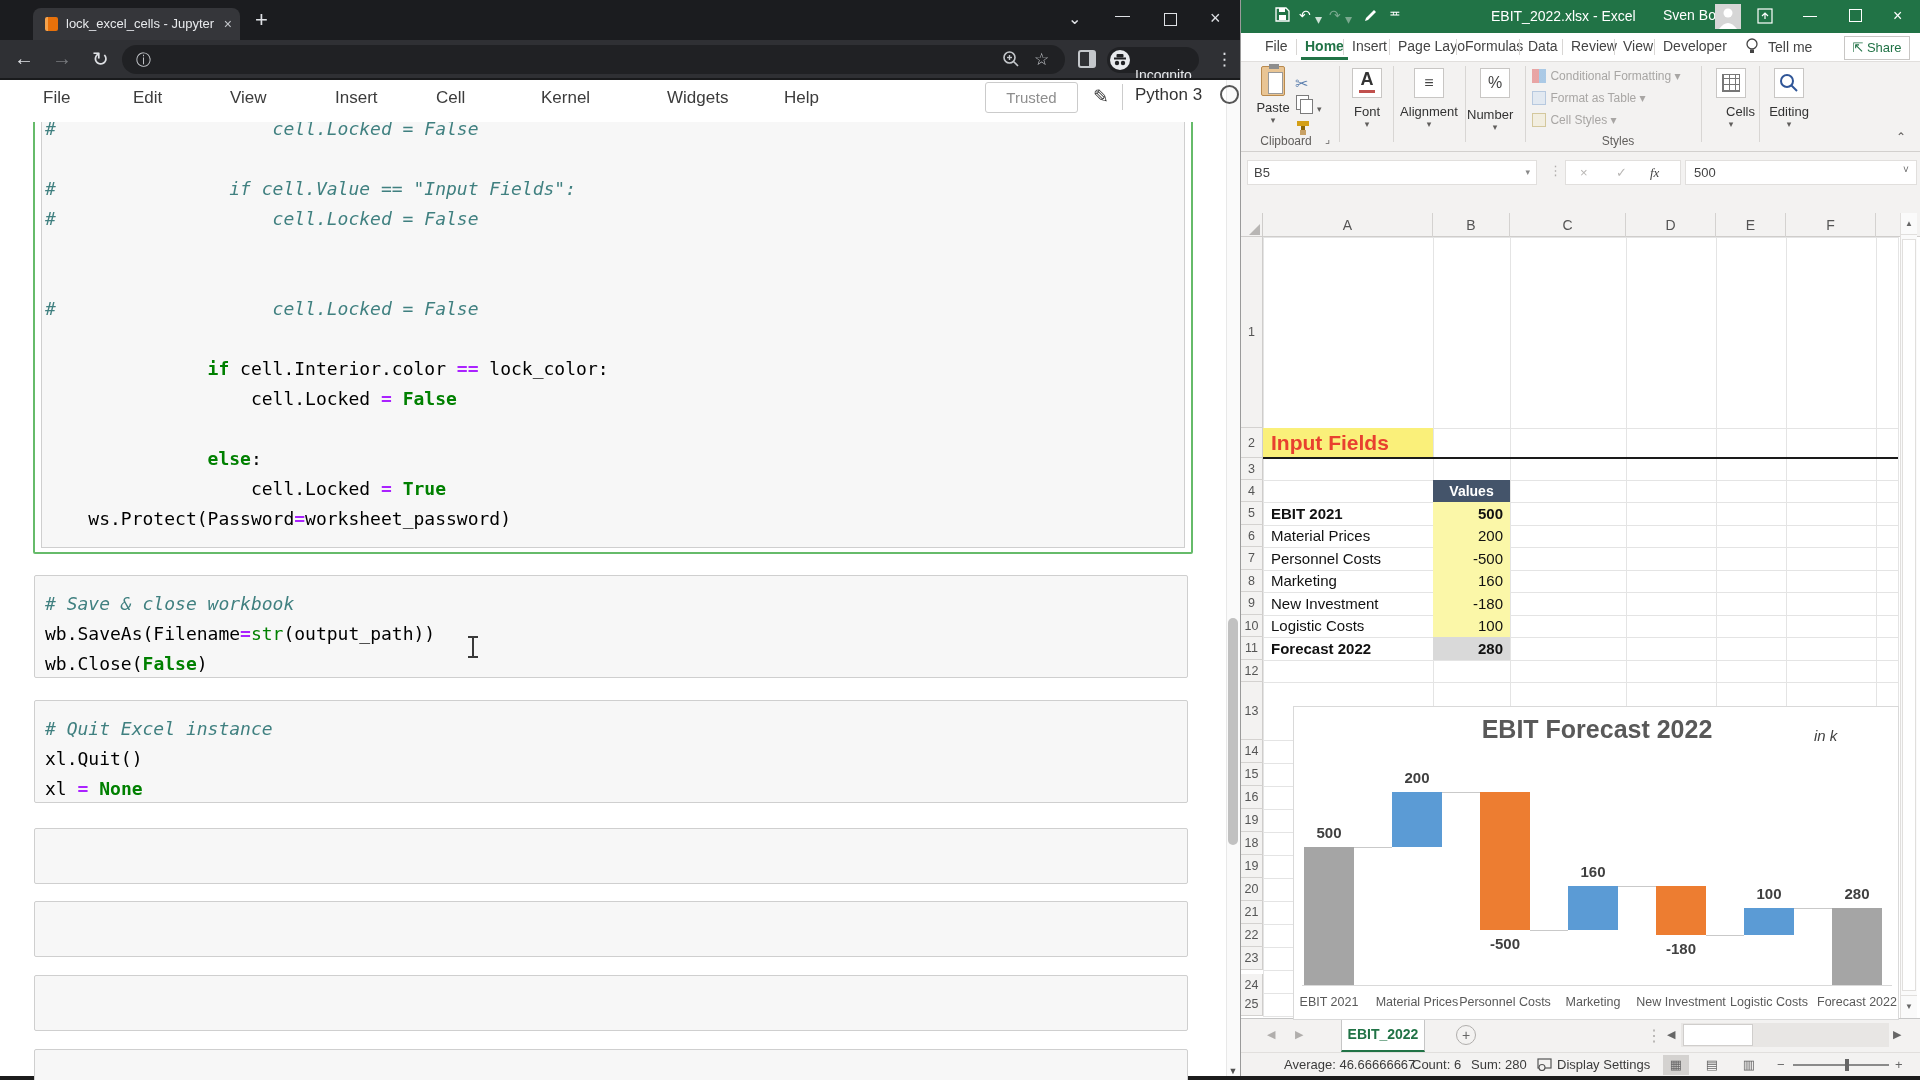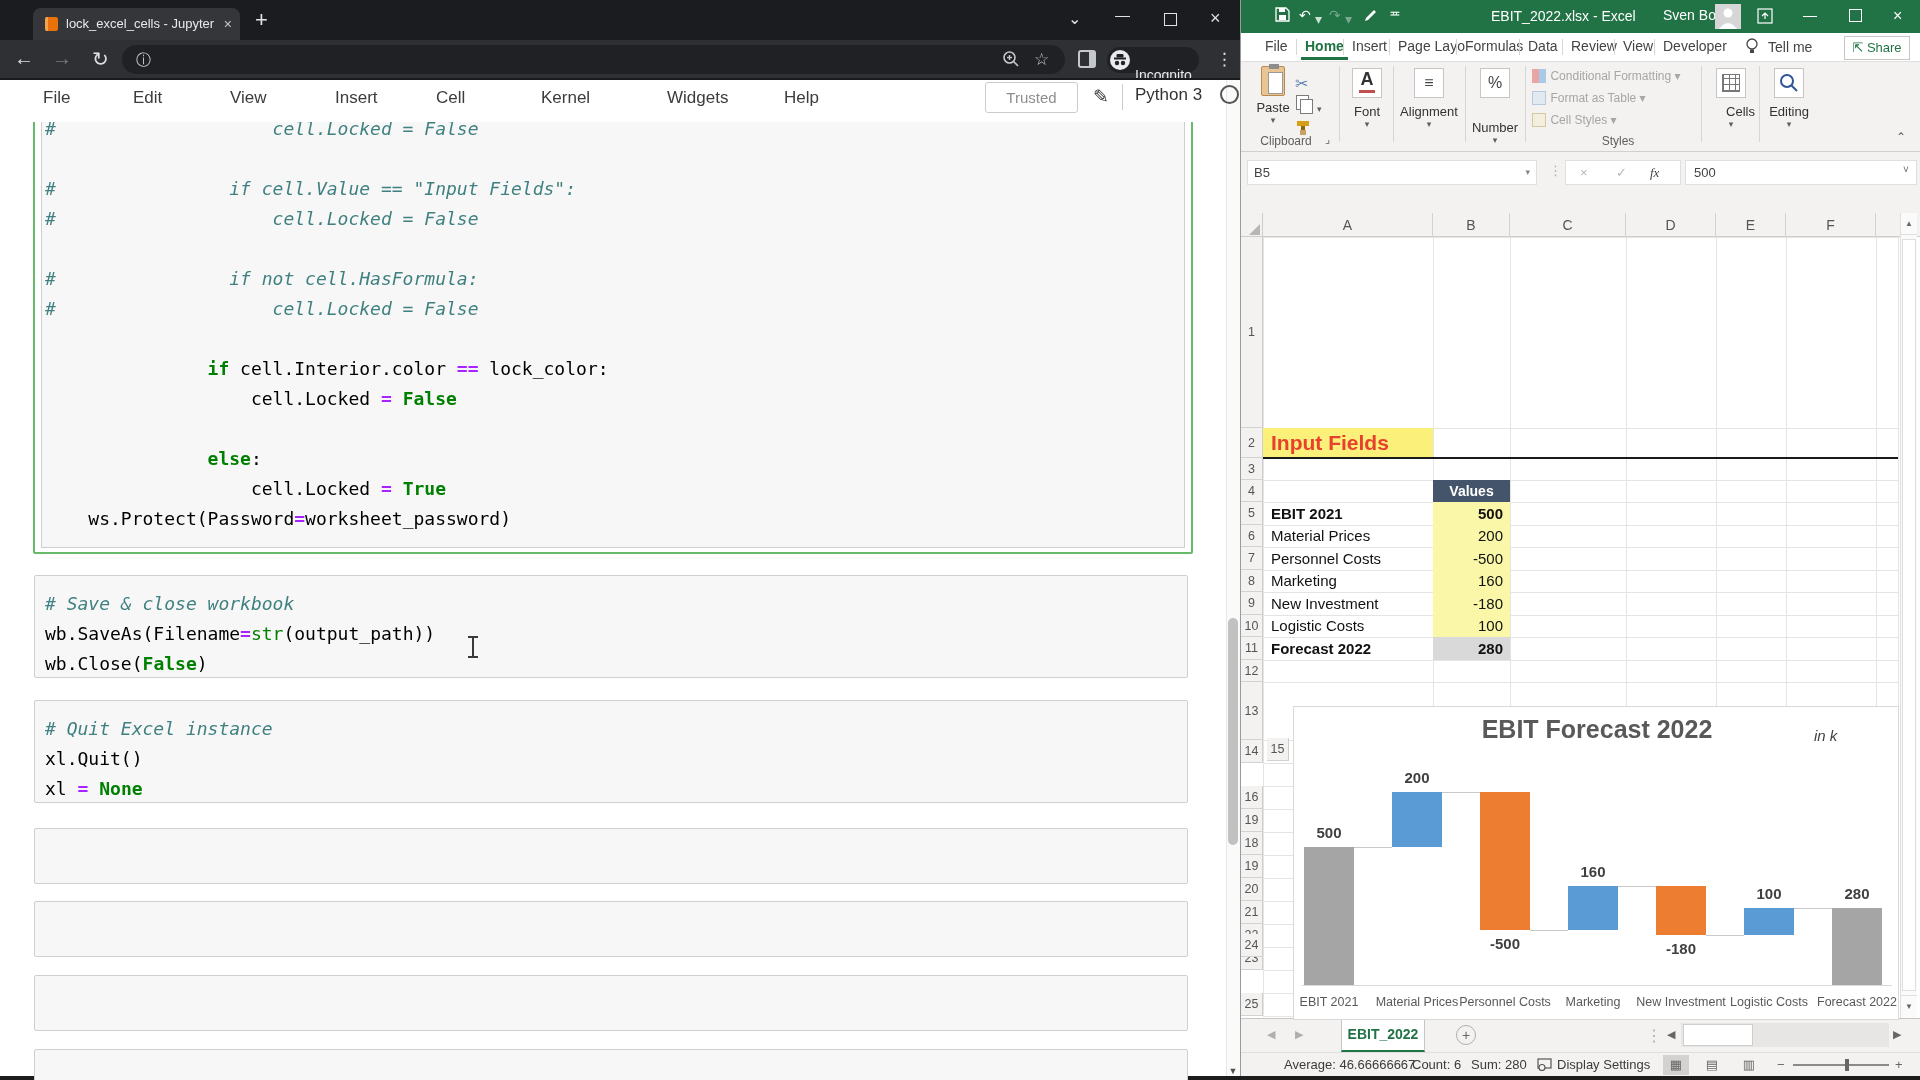--- a/index.html
+++ b/index.html
@@ -139,21 +139,20 @@
 
     <div id="nbcells" class="abs">
         <div class="cellsel" style="position: absolute; top: 90px; height: 464px;">
           <div class="inner"></div>
         </div>
         <div class="codeline" style="position: absolute; top: 116px;"><span class="c">#                    cell.Locked = False</span></div>
         <div class="codeline" style="position: absolute; top: 146px;"></div>
         <div class="codeline" style="position: absolute; top: 176px;"><span class="c">#                if cell.Value == "Input Fields":</span></div>
         <div class="codeline" style="position: absolute; top: 206px;"><span class="c">#                    cell.Locked = False</span></div>
         <div class="codeline" style="position: absolute; top: 236px;"></div>
-        <div class="codeline" style="position: absolute; top: 266px;"><span class="c">#                if not cell.HasFormula:</span></div>
         <div class="codeline" style="position: absolute; top: 296px;"><span class="c">#                    cell.Locked = False</span></div>
         <div class="codeline" style="position: absolute; top: 326px;"></div>
         <div class="codeline" style="position: absolute; top: 356px;"><span class="p">               </span><span class="k">if</span><span class="p"> cell.Interior.color </span><span class="o">==</span><span class="p"> lock_color:</span></div>
         <div class="codeline" style="position: absolute; top: 386px;"><span class="p">                   cell.Locked </span><span class="o">=</span><span class="p"> </span><span class="k">False</span></div>
         <div class="codeline" style="position: absolute; top: 416px;"></div>
         <div class="codeline" style="position: absolute; top: 446px;"><span class="p">               </span><span class="k">else</span><span class="p">:</span></div>
         <div class="codeline" style="position: absolute; top: 476px;"><span class="p">                   cell.Locked </span><span class="o">=</span><span class="p"> </span><span class="k">True</span></div>
         <div class="codeline" style="position: absolute; top: 506px;"><span class="p">    ws.Protect(Password</span><span class="o">=</span><span class="p">worksheet_password)</span></div>
         <div class="cellbox" style="position: absolute; top: 575px; height: 103px;"></div>
         <div class="codeline" style="position: absolute; top: 591px;"><span class="c"># Save &amp; close workbook</span></div>
@@ -301,21 +300,21 @@
 
       <div class="abs" style="left:155px;top:6px;width:66px;">
         <div style="margin:0 auto;width:30px;height:30px;background:#fff;border:1px solid #c8c6c4;text-align:center;line-height:28px;"><span style="font-size:16px;color:#444;">≡</span></div>
         <div style="text-align:center;font-size:13px;color:#333;margin-top:6px;">Alignment</div>
         <div style="text-align:center;" class="rdrop">▾</div>
       </div>
       <div class="rdiv" style="left:224px;"></div>
 
       <div class="abs" style="left:226px;top:6px;width:56px;">
         <div style="margin:0 auto;width:30px;height:30px;background:#fff;border:1px solid #c8c6c4;text-align:center;line-height:28px;font-size:16px;color:#444;">%</div>
-        <div style="text-align:center;font-size:13px;color:#333;margin-top:22px;">Number</div>
+        <div style="font-size:13px;color:#333;margin-top:9px;">Number</div>
         <div style="text-align:center;" class="rdrop">▾</div>
       </div>
       <div class="rdiv" style="left:284px;"></div>
 
       <div class="abs" style="left:291px;top:4px;">
         <span style="display:inline-block;width:14px;height:14px;background:linear-gradient(90deg,#e06666 50%,#6fa8dc 50%);vertical-align:middle;opacity:.55;"></span>
         <span class="grayed"> <span>Conditional Formatting</span> ▾</span>
       </div>
       <div class="abs" style="left:291px;top:26px;">
         <span style="display:inline-block;width:14px;height:14px;border:1px solid #9fb8d8;background:#dce6f1;vertical-align:middle;opacity:.7;"></span>
@@ -442,30 +441,30 @@
         <div class="rowhdr" style="position: absolute; top: 265px; height: 23px; line-height: 23px;">5</div>
         <div class="rowhdr" style="position: absolute; top: 288px; height: 22px; line-height: 22px;">6</div>
         <div class="rowhdr" style="position: absolute; top: 310px; height: 23px; line-height: 23px;">7</div>
         <div class="rowhdr" style="position: absolute; top: 333px; height: 22px; line-height: 22px;">8</div>
         <div class="rowhdr" style="position: absolute; top: 355px; height: 23px; line-height: 23px;">9</div>
         <div class="rowhdr" style="position: absolute; top: 378px; height: 22px; line-height: 22px;">10</div>
         <div class="rowhdr" style="position: absolute; top: 400px; height: 23px; line-height: 23px;">11</div>
         <div class="rowhdr" style="position: absolute; top: 423px; height: 22px; line-height: 22px;">12</div>
         <div class="rowhdr" style="position: absolute; top: 445px; height: 58px; line-height: 58px;">13</div>
         <div class="rowhdr" style="position: absolute; top: 503px; height: 23px; line-height: 23px;">14</div>
-        <div class="rowhdr" style="position: absolute; top: 501px; height: 23px; line-height: 23px; margin-left: 26px;">15</div>
+        <div class="rowhdr" style="position: absolute; top: 526px; height: 23px; line-height: 23px;">15</div>
         <div class="rowhdr" style="position: absolute; top: 549px; height: 23px; line-height: 23px;">16</div>
         <div class="rowhdr" style="position: absolute; top: 572px; height: 23px; line-height: 23px;">19</div>
         <div class="rowhdr" style="position: absolute; top: 595px; height: 23px; line-height: 23px;">18</div>
         <div class="rowhdr" style="position: absolute; top: 618px; height: 23px; line-height: 23px;">19</div>
         <div class="rowhdr" style="position: absolute; top: 641px; height: 23px; line-height: 23px;">20</div>
         <div class="rowhdr" style="position: absolute; top: 664px; height: 23px; line-height: 23px;">21</div>
         <div class="rowhdr" style="position: absolute; top: 687px; height: 23px; line-height: 23px;">22</div>
         <div class="rowhdr" style="position: absolute; top: 710px; height: 23px; line-height: 23px;">23</div>
-        <div class="rowhdr" style="position: absolute; top: 697px; height: 23px; line-height: 23px;">24</div>
+        <div class="rowhdr" style="position: absolute; top: 737px; height: 23px; line-height: 23px;">24</div>
         <div class="rowhdr" style="position: absolute; top: 756px; height: 23px; line-height: 23px;">25</div>
       </div>
 
     <div id="xl-chart" class="abs">
       <div class="ctitle">EBIT Forecast 2022</div>
       <div class="cink">in k</div>
       <div class="abs" style="left:8px;top:278px;width:590px;height:1px;background:#d9d9d9;"></div>
       <div id="chart-bars">
           <div class="bar" style="position: absolute; left: 10px; top: 140.15px; width: 50px; height: 137.85px; background: rgb(165, 165, 165);"></div>
           <div class="dlabel" style="position: absolute; left: 5px; top: 117.15px;">500</div>

